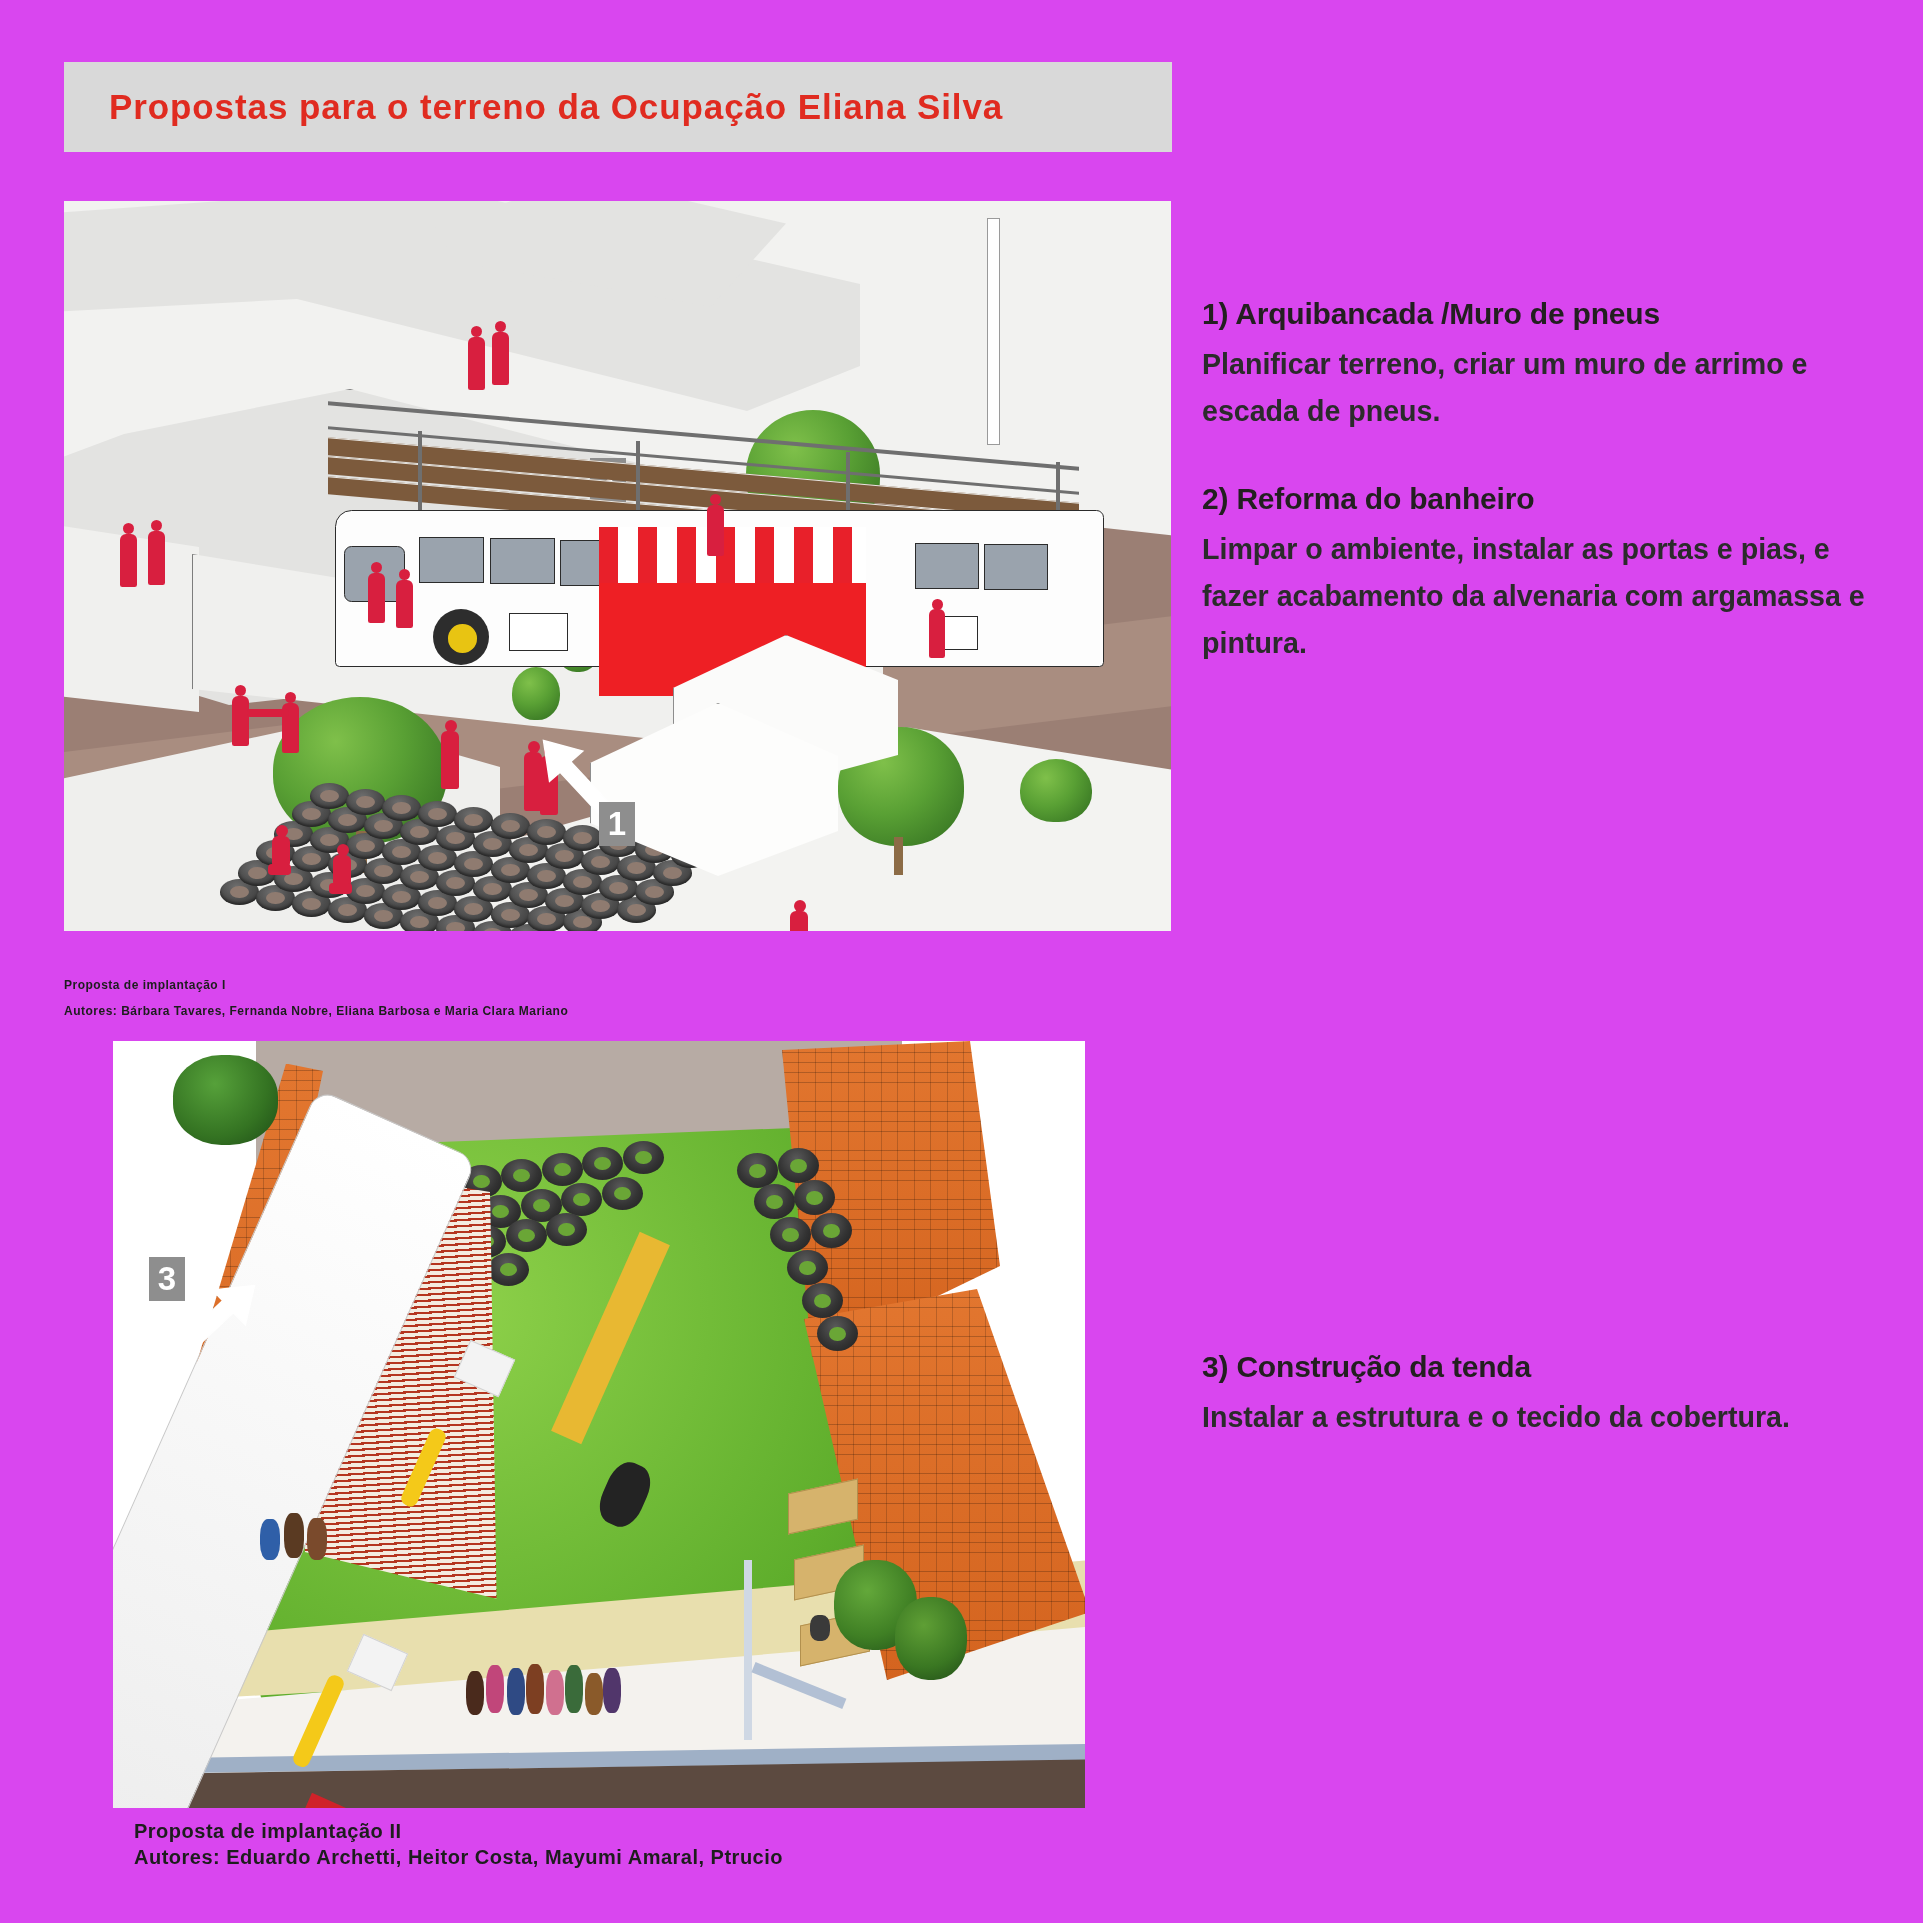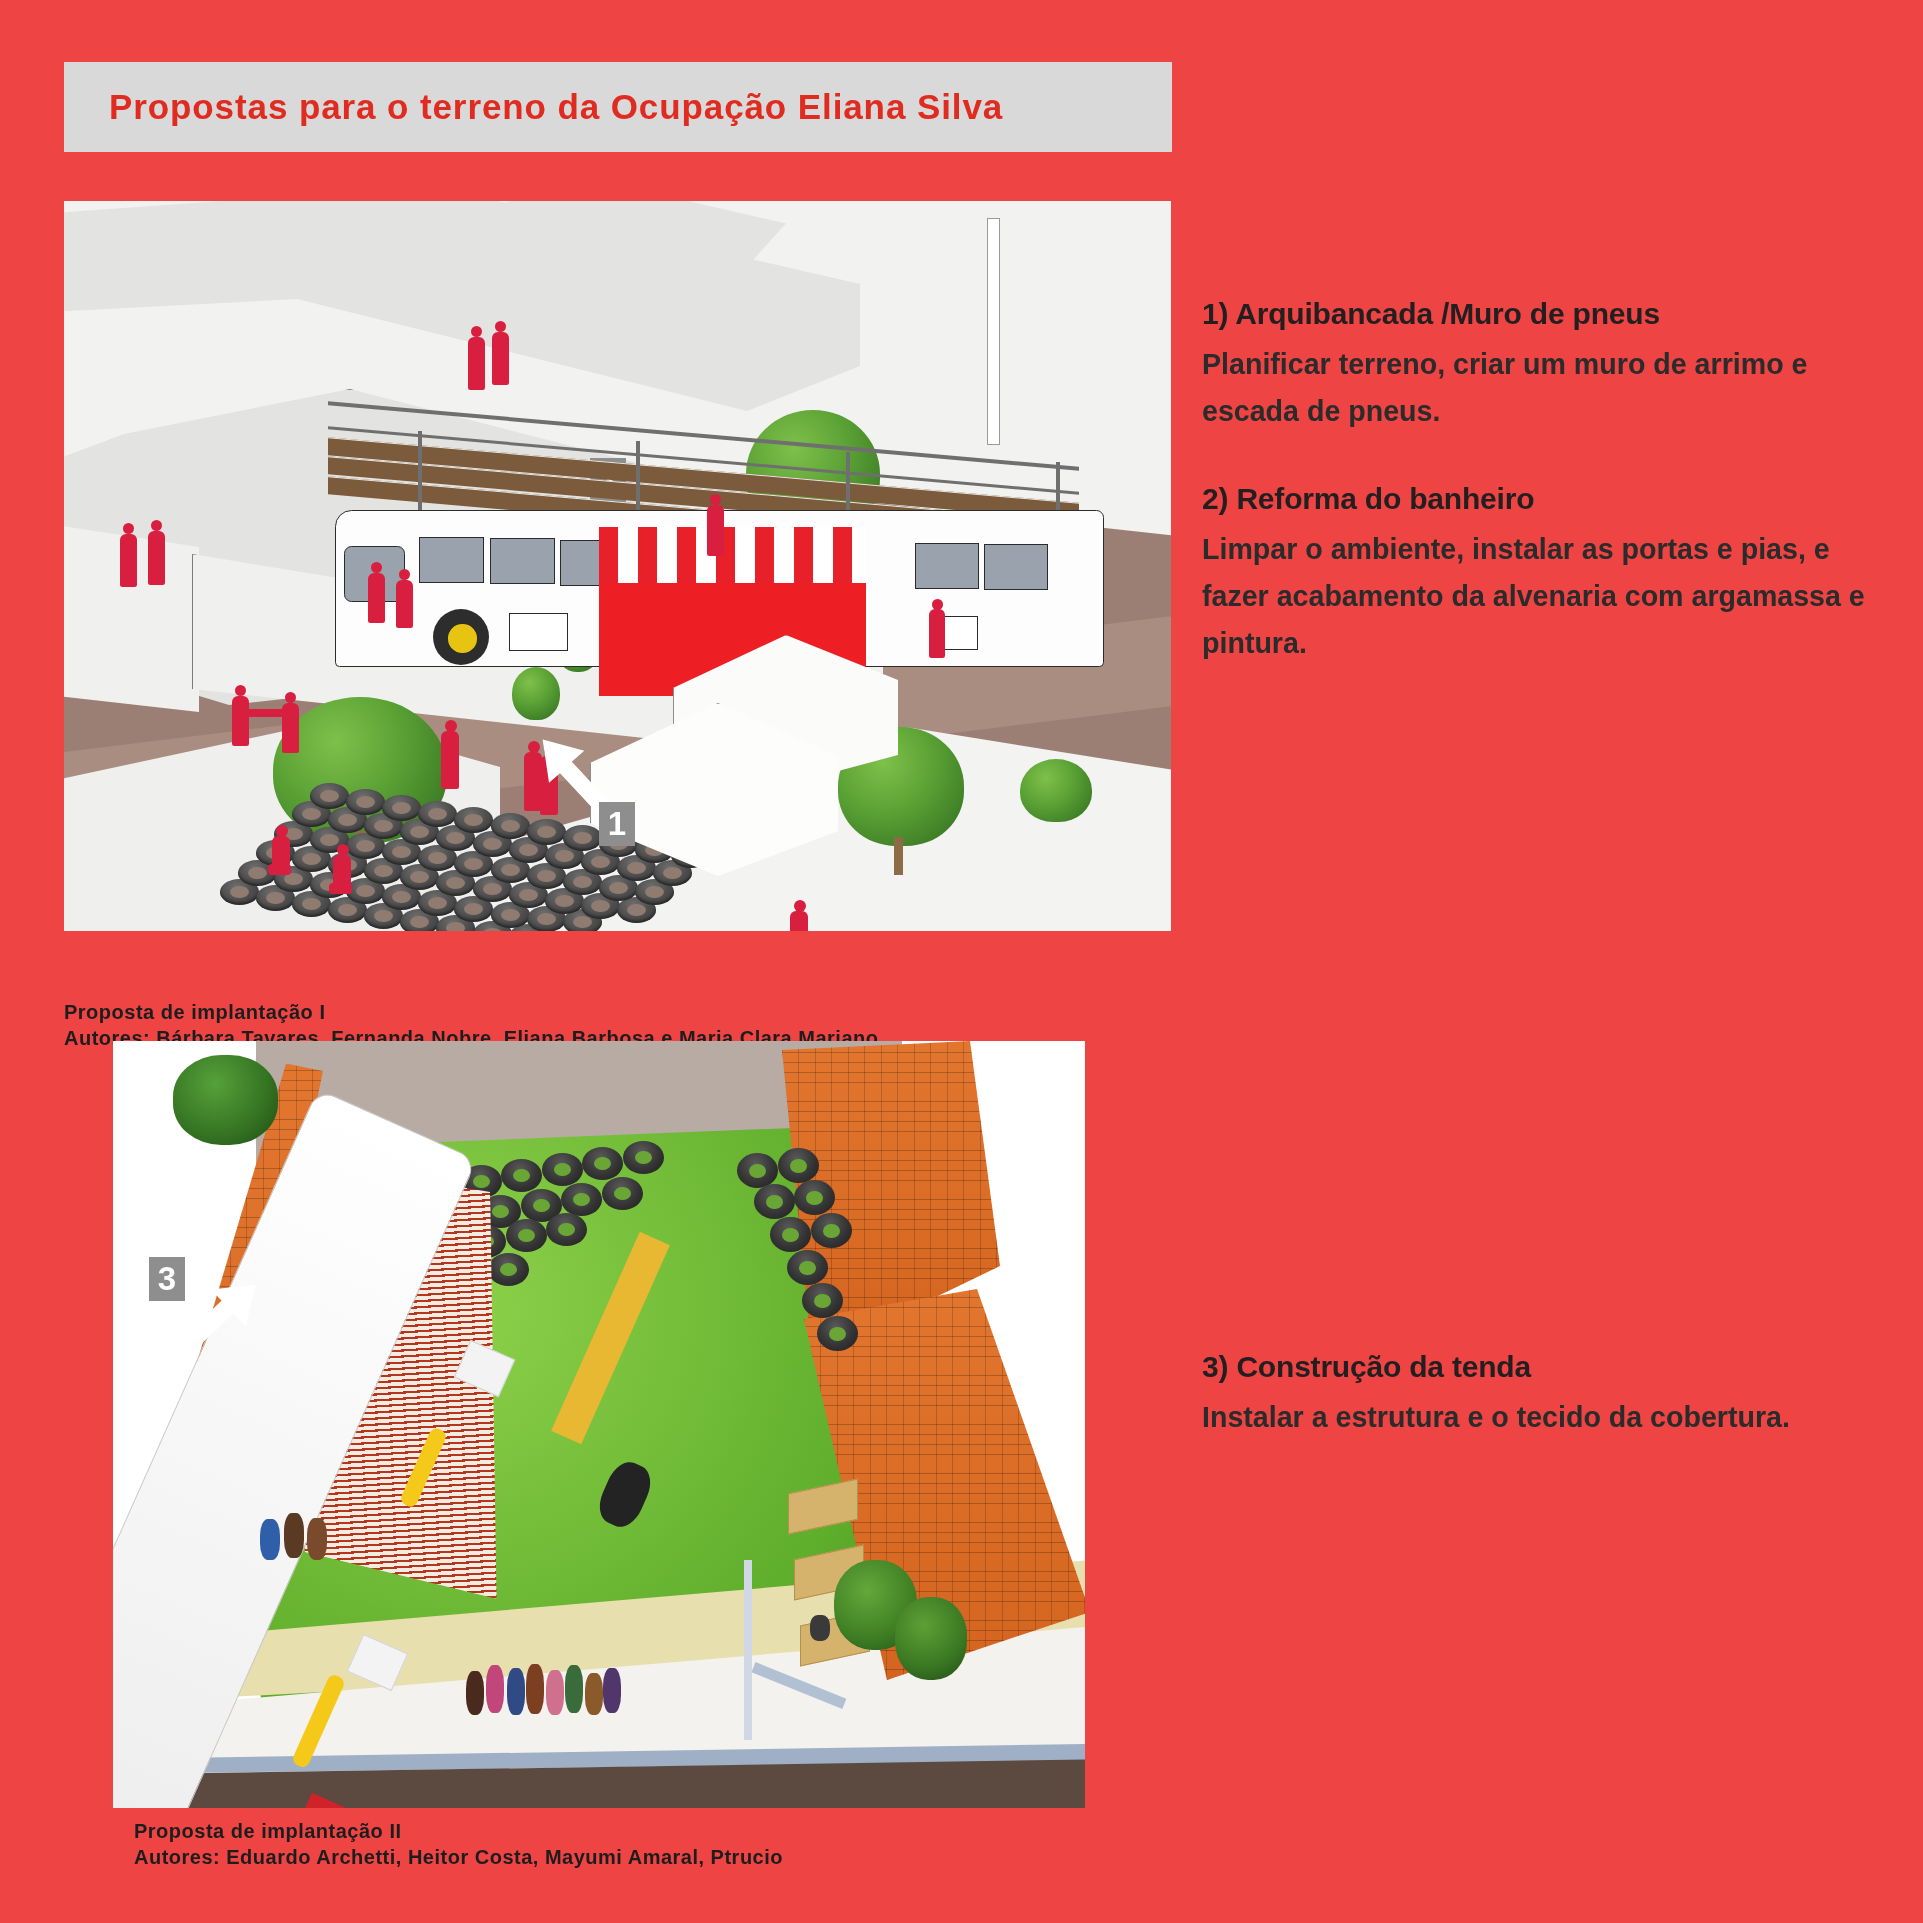--- a/index.html
+++ b/index.html
@@ -1,21 +1,21 @@
 <!DOCTYPE html>
 <html style="font-size:12px"><head>
 <meta charset="utf-8">
 <style>
   html,body{margin:0;padding:0;background:#ffffff;}
   body{
     width:1924px;height:1924px;position:relative;overflow:hidden;
     font-family:"Liberation Sans", sans-serif;
     -webkit-font-smoothing:antialiased;
   }
-  .page{position:absolute;inset:0;background:#ef4444;}
+  .page{position:absolute;inset:0;background:#d946ef;}
 
   
   .title-bar{
     position:absolute;left:64px;top:62px;width:1108px;height:90px;
     background:#d9d9d9;
   }
   .title-text{
     position:absolute;left:45px;top:50%;transform:translateY(-50%);
     color:#e02b20;font-weight:bold;font-size:35px;
     letter-spacing:0.9px;white-space:nowrap;
@@ -26,21 +26,21 @@
   .fig{position:absolute;overflow:hidden;}
   #fig1{left:64px;top:201px;width:1107px;height:730px;background:#ffffff;}
   #fig2{left:113px;top:1041px;width:972px;height:767px;background:#ffffff;}
 
   
   .abs{position:absolute;}
 
   
   .caption{position:absolute;font-weight:bold;color:#1d1d1d;
            font-family:"Liberation Sans", sans-serif;letter-spacing:0.5px;}
-  #cap1{left:64px;top:1000px;width:1202px;font-size:20px;line-height:25.6px;}
+  #cap1{left:64px;top:973px;width:1202px;font-size:12px;line-height:25.6px;}
   #cap2{left:134px;top:1819px;width:1202px;font-size:20px;line-height:25.6px;}
 
   
   .rtext{position:absolute;left:1202px;width:676px;color:#231f20;}
   .rtext h3{margin:0 0 9px 0;font-size:30px;font-weight:bold;line-height:36px;
             font-family:"Liberation Sans", sans-serif;letter-spacing:-0.2px;}
   .rtext p{margin:0 0 22.5px 0;font-size:28.6px;line-height:47px;font-weight:700;
            font-family:"Liberation Sans", sans-serif;color:#2b2b2b;}
   #blk1{top:296px;}
   #blk2{top:481px;}

